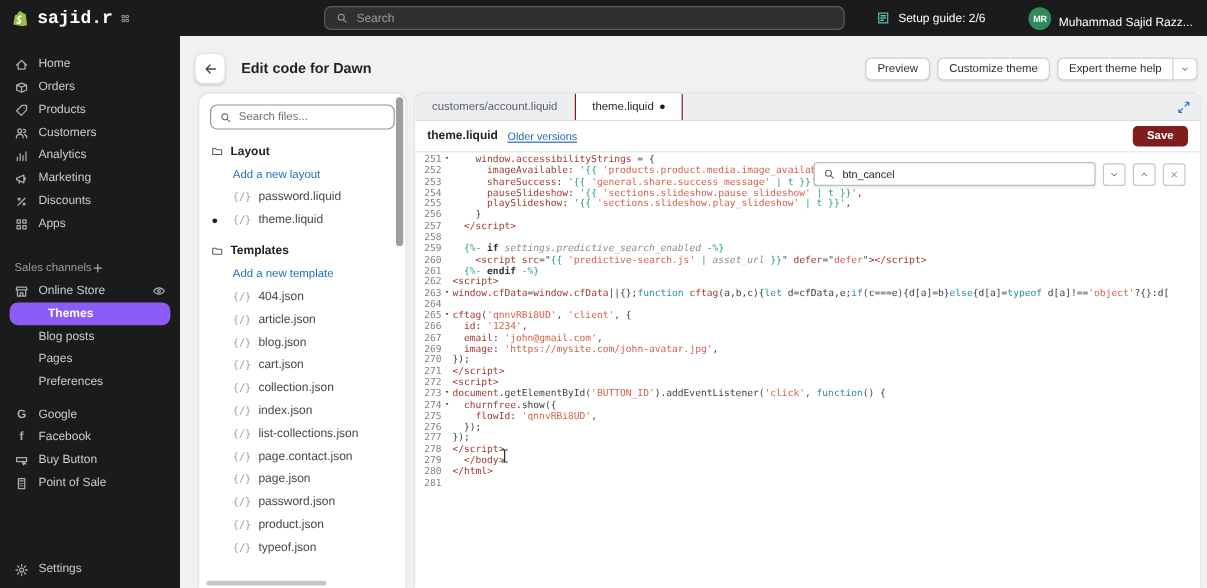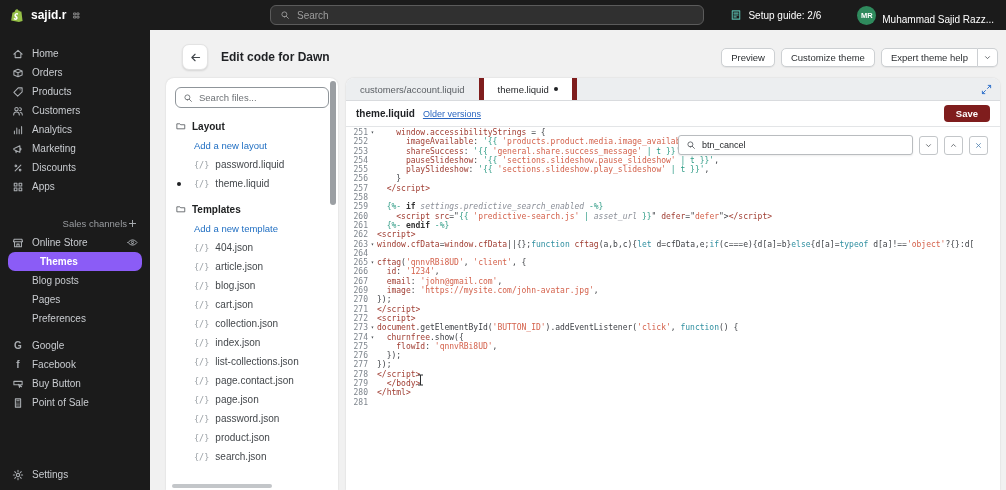--- a/index.html
+++ b/index.html
@@ -3,45 +3,45 @@
 <meta charset="utf-8">
 <style>
   * { box-sizing: border-box; margin: 0; padding: 0; }
   html,body { width:1006px; height:490px; overflow:hidden; }
   body { font-family:"Liberation Sans", sans-serif; background:#f1f1f1; position:relative; }
   .ic { display:inline-flex; align-items:center; justify-content:center; flex:none; }
 
   
   .topbar { position:absolute; top:0; left:0; right:0; height:30px; background:#1b1b1b; display:flex; align-items:center; color:#e3e3e3; z-index:20; }
   .topbar-left { display:flex; align-items:center; gap:6px; padding:0 10px; }
-  .store-name { font-size:12px; font-weight:700; color:#fff; }
+  .store-name { font-size:15px; font-weight:700; color:#fff;font-family:Liberation Mono, monospace; }
   .topbar-search { position:absolute; left:270px; top:5px; width:434px; height:20px; background:#303030; border:1px solid #5b5b5b; border-radius:6px; display:flex; align-items:center; gap:7px; padding:0 9px; color:#9d9d9d; font-size:10px; }
   .topbar-right { margin-left:auto; display:flex; align-items:center; gap:16px; padding-right:12px; }
   .setup-guide { display:flex; align-items:center; gap:6px; font-size:10px; color:#fff; cursor:pointer; }
   .setup-guide .ic { color:#58b8aa; }
   .user-menu { display:flex; align-items:flex-end; gap:6px; cursor:pointer;padding-left:20px; }
   .avatar { width:19px; height:19px; border-radius:50%; background:#2f8a5d; color:#fff; font-size:7.5px; font-weight:700; display:flex; align-items:center; justify-content:center; }
   .user-name { font-size:10px; color:#fff; }
 
   
   .sidebar { position:absolute; left:0; top:30px; bottom:0; width:150px; background:#1b1b1b; color:#c9ccd0; font-size:10px; padding-top:14px; z-index:10; }
   .nav-item { display:flex; align-items:center; gap:8px; height:19px; padding:0 12px; cursor:pointer; }
   .nav-item .ic { color:#aaaeb2; }
-  .sb-section-head { margin-top:18px; height:19px; display:flex; align-items:center; justify-content:flex-end; padding:0 12px; color:#9a9da1; font-size:9.5px; }
+  .sb-section-head { margin-top:18px; height:19px; display:flex; align-items:center; justify-content:flex-start; padding:0 12px; color:#9a9da1; font-size:9.5px; }
   .sb-plus { background:none; border:none; color:#aaaeb2; cursor:pointer; display:flex; }
   .eye-right { margin-left:auto; color:#aaaeb2; }
   .sub-item { display:flex; align-items:center; height:19px; padding:0 12px 0 32px; cursor:pointer; }
   .sub-item.selected { background:#8b5cf6; border-radius:7px; margin:0 8px; padding:0 8px 0 32px; color:#fff; font-weight:700; }
   .channels { margin-top:8px; }
   .settings-item { position:absolute; bottom:6px; left:0; right:0; }
   .ch-letter { width:12px; text-align:center; font-size:10px; color:#aaaeb2; font-weight:700; }
 
   
   .main { position:absolute; left:150px; top:30px; right:0; bottom:0; background:#f1f1f1; overflow:hidden; }
-  .page-header { position:absolute; top:13px; left:32px; right:8px; height:28px; display:flex; align-items:center; gap:13px; }
+  .page-header { position:absolute; top:13px; left:12px; right:8px; height:28px; display:flex; align-items:center; gap:13px; }
   .back-btn { width:26px; height:26px; background:#fff; border:1px solid #e3e3e3; border-radius:7px; display:flex; align-items:center; justify-content:center; color:#42474c; cursor:pointer; box-shadow:0 1px 2px rgba(0,0,0,.12); }
   .page-title { font-size:12px; font-weight:700; color:#1f2124; }
   .header-actions { margin-left:auto; display:flex; gap:6px; align-items:center; }
   .hdr-btn { background:#fff; border:1px solid #cdd0d3; border-radius:5px; font-size:9.5px; padding:3px 9px; color:#2b2e31; cursor:pointer; box-shadow:0 1px 1px rgba(0,0,0,.06); font-family:inherit; }
   .split { display:flex; }
   .split .hdr-btn:first-child { border-radius:5px 0 0 5px; }
   .split .hdr-btn.caret { border-left:none; border-radius:0 5px 5px 0; padding:3px 5px; display:flex; align-items:center; color:#42474c; }
 
   
   .file-panel { position:absolute; left:16px; top:48px; width:172px; bottom:0; background:#fff; border-radius:8px 8px 0 0; box-shadow:0 0 2px rgba(0,0,0,.14); overflow:hidden; }
@@ -53,21 +53,21 @@
   .fp-file { position:relative; display:flex; gap:6px; align-items:center; height:19px; padding:0 10px 0 28px; font-size:10px; color:#43474b; cursor:pointer; white-space:nowrap; }
   .fp-file .braces { color:#9aa0a5; font-family:"DejaVu Sans Mono", monospace; font-size:8.5px; }
   .mod-dot { position:absolute; left:11px; top:8px; width:4px; height:4px; border-radius:50%; background:#1f2124; }
   .fp-gap { height:6px; }
   .fp-scrollbar { position:absolute; right:2px; top:3px; width:6px; height:124px; background:#9b9fa3; border-radius:3px; cursor:pointer; }
   .fp-hscroll { position:absolute; left:6px; bottom:2px; width:100px; height:4px; background:#c3c6c9; border-radius:2px; cursor:pointer; }
 
   
   .editor-card { position:absolute; left:196px; top:48px; right:6px; bottom:0; background:#fff; border-radius:8px 8px 0 0; box-shadow:0 0 2px rgba(0,0,0,.14); display:flex; flex-direction:column; overflow:hidden; }
   .tab-bar { height:23px; flex:none; background:#eceef0; border-bottom:1px solid #d9dbde; display:flex; align-items:stretch; }
-  .tab { display:flex; align-items:center; gap:5px; padding:0 14px; font-size:9.5px; color:#5c6065; cursor:pointer; border-right:5px solid #7f1d1d; }
+  .tab { display:flex; align-items:center; gap:5px; padding:0 14px; font-size:9.5px; color:#5c6065; cursor:pointer; border-right:1px solid #7f1d1d; }
   .tab.active { background:#fff; color:#1f2124; }
   .tab .dot { width:4px; height:4px; border-radius:50%; background:#1f2124; }
   .expand-btn { margin-left:auto; align-self:center; margin-right:8px; color:#2c6ecb; cursor:pointer; }
   .file-bar { height:26px; flex:none; background:#fff; border-bottom:1px solid #e3e5e7; display:flex; align-items:center; gap:8px; padding:0 10px; }
   .fb-name { font-size:10px; font-weight:700; color:#1f2124; }
   .fb-old { font-size:9px; color:#2a66c0; text-decoration:underline; cursor:pointer; }
   .save-btn { margin-left:auto; background:#7f1d1d; color:#fff; border:none; font-size:9.5px; font-weight:600; padding:3px 12px; border-radius:4px; cursor:pointer; font-family:inherit; }
 
   
   .code-area { flex:1; position:relative; overflow:hidden; font-family:"DejaVu Sans Mono", monospace; font-size:8px; padding-top:1px; }
@@ -371,21 +371,21 @@
         <div class="fp-file">
           <span class="braces">{/}</span>
           <span class="fname">password.json</span>
         </div>
         <div class="fp-file">
           <span class="braces">{/}</span>
           <span class="fname">product.json</span>
         </div>
         <div class="fp-file">
           <span class="braces">{/}</span>
-          <span class="fname">search.json</span>
+          <span class="fname">typeof.json</span>
         </div>
       </div>
     <div class="fp-scrollbar"></div>
     <div class="fp-hscroll"></div>
   </div>
 
   <div class="editor-card">
     <div class="tab-bar">
       <div id="tab-strip" style="display:flex">
           <div class="tab">

